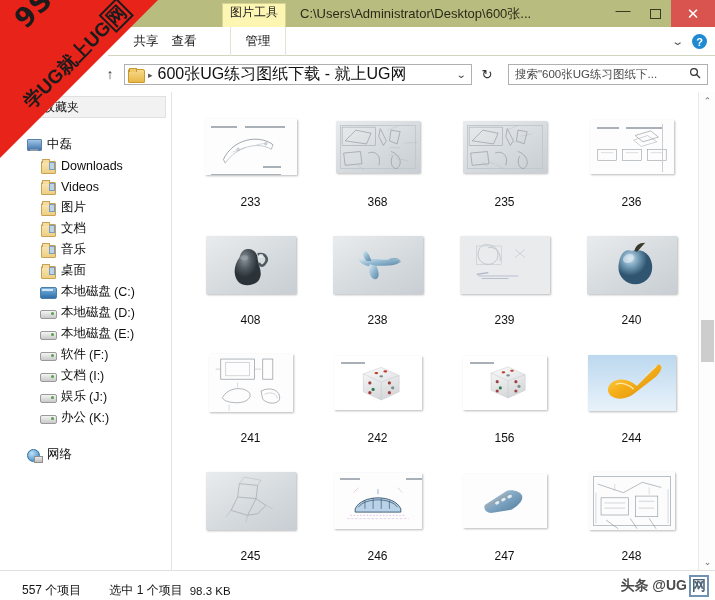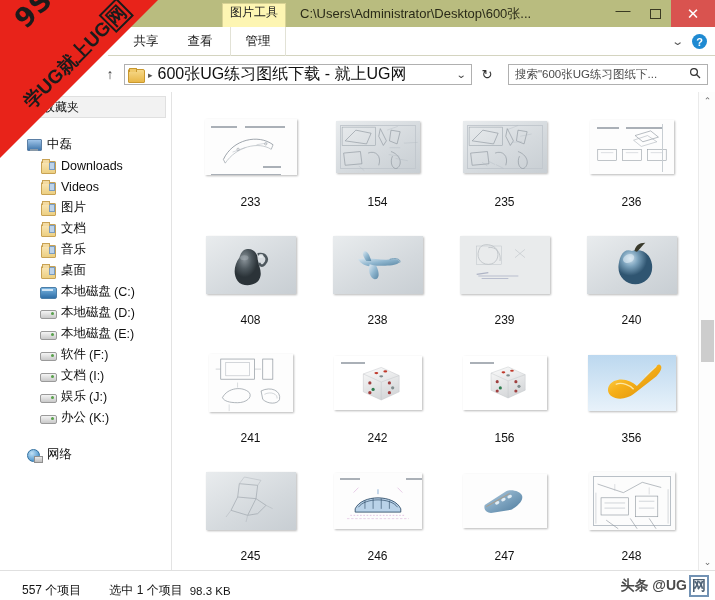--- a/index.html
+++ b/index.html
@@ -70,21 +70,21 @@
   }
   .rtab {
     position: absolute; top: 0; height: 29px;
     display: flex; align-items: center; justify-content: center;
     font-size: 12.5px; color: #1a1a1a;
     padding: 0 8px;
   }
   .rtab.sep-left { border-left: 1px solid #e2e2d6; }
   .rtab.sep-right { border-right: 1px solid #e2e2d6; }
   #rtab0 { left: 122px; width: 48px; }
-  #rtab1 { left: 176px; width: 48px; text-align: right; }
+  #rtab1 { left: 160px; width: 48px; text-align: right; }
   #rtab2 { left: 230px; width: 56px; }
   .ribbon-right {
     position: absolute; right: 4px; top: 0; height: 29px;
     display: flex; align-items: center; gap: 10px; padding-right: 4px;
   }
   .chev-down {
     font-size: 11px; color: #555; transform: scaleX(1.4);
   }
   .help-icon {
     width: 15px; height: 15px; border-radius: 50%;
@@ -554,21 +554,21 @@
                   <path d="M72 40 C84 44 88 56 80 62 C74 64 70 54 74 46" fill="none" stroke="#8a939b" stroke-width="0.8"></path>
                   <path d="M78 49 l16 3" stroke="#b0b7be" stroke-width="0.5" fill="none"></path>
                   <path d="M67 12 l14 -5" stroke="#b0b7be" stroke-width="0.5" fill="none"></path>
                   <path d="M30 59 l7 6" stroke="#b0b7be" stroke-width="0.5" fill="none"></path>
                   <path d="M70 35 l14 0" stroke="#b0b7be" stroke-width="0.5" fill="none"></path>
                   <path d="M89 29 l18 -1" stroke="#b0b7be" stroke-width="0.5" fill="none"></path>
                   <path d="M69 44 l14 2" stroke="#b0b7be" stroke-width="0.5" fill="none"></path>
                 </svg>
               </div>
             </div>
-            <div class="cap">154</div>
+            <div class="cap">368</div>
           </div>
           <div class="cell">
             <div class="thumbwrap">
               <div class="thumb" style="width: 84px; height: 52px;">
                 <div class="art gray-bg"></div>
                 <div class="frame-border"></div>
                 <svg class="art" viewBox="0 0 110 70">
                   <rect x="8" y="8" width="44" height="24" fill="none" stroke="#97a0a8" stroke-width="0.7"></rect>
                   <path d="M12 26 L26 12 L46 16 L40 30 Z" fill="none" stroke="#8a939b" stroke-width="0.8"></path>
                   <path d="M58 10 L66 26 L62 32 L56 20 Z" fill="none" stroke="#8a939b" stroke-width="0.8"></path>
@@ -771,21 +771,21 @@
                       <stop offset="0.45" stop-color="#f6b01a"></stop>
                       <stop offset="1" stop-color="#d98b05"></stop>
                     </linearGradient>
                   </defs>
                   <path d="M88 12 C92 14 90 20 84 26 L56 48 C48 54 36 56 28 50 C22 45 24 36 32 32 C42 27 54 32 60 38 L84 14 C85 12 87 11 88 12 Z" fill="url(#s12)"></path>
                   <path d="M34 36 C42 33 52 37 56 42" fill="none" stroke="#fff3c4" stroke-width="1.6" opacity="0.8"></path>
                   <path d="M70 26 L84 14" stroke="#fff3c4" stroke-width="1.2" opacity="0.7"></path>
                 </svg>
               </div>
             </div>
-            <div class="cap">356</div>
+            <div class="cap">244</div>
           </div>
           <div class="cell">
             <div class="thumbwrap">
               <div class="thumb" style="width: 90px; height: 58px;">
                 <div class="art gray-bg"></div>
                 <svg class="art" viewBox="0 0 108 66" opacity="0.7">
                   <path d="M40 14 L62 16 L60 32 L38 30 Z" fill="none" stroke="#8e969e" stroke-width="0.9"></path>
                   <path d="M38 30 L30 46 L50 52 L60 32" fill="none" stroke="#8e969e" stroke-width="0.9"></path>
                   <path d="M60 32 L72 40 L62 50 L50 52" fill="none" stroke="#8e969e" stroke-width="0.9"></path>
                   <path d="M30 46 L24 54 M50 52 L48 60 M72 40 L80 44" stroke="#a5acb3" stroke-width="0.7"></path>

